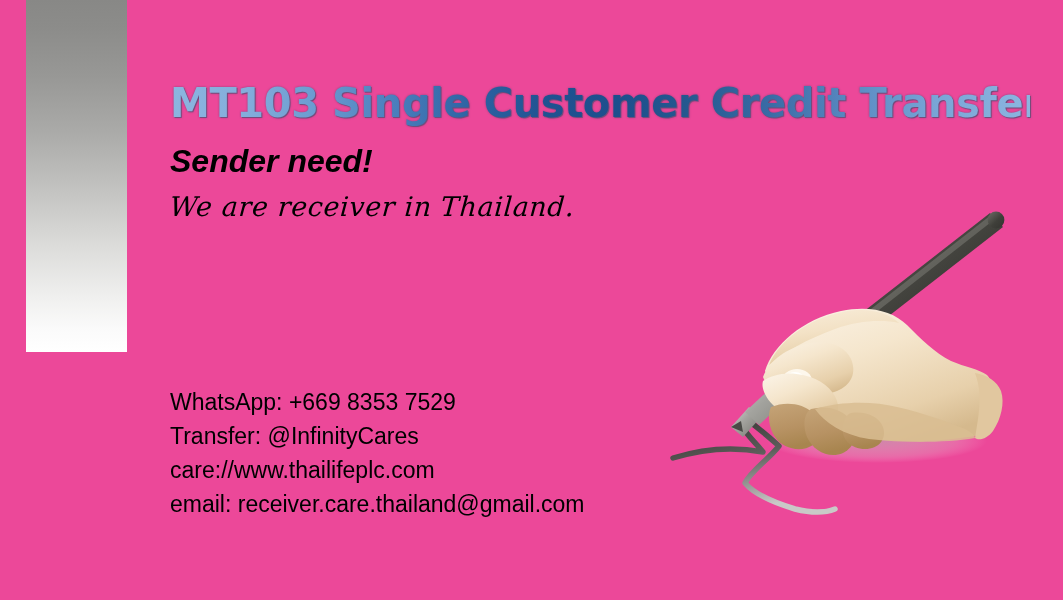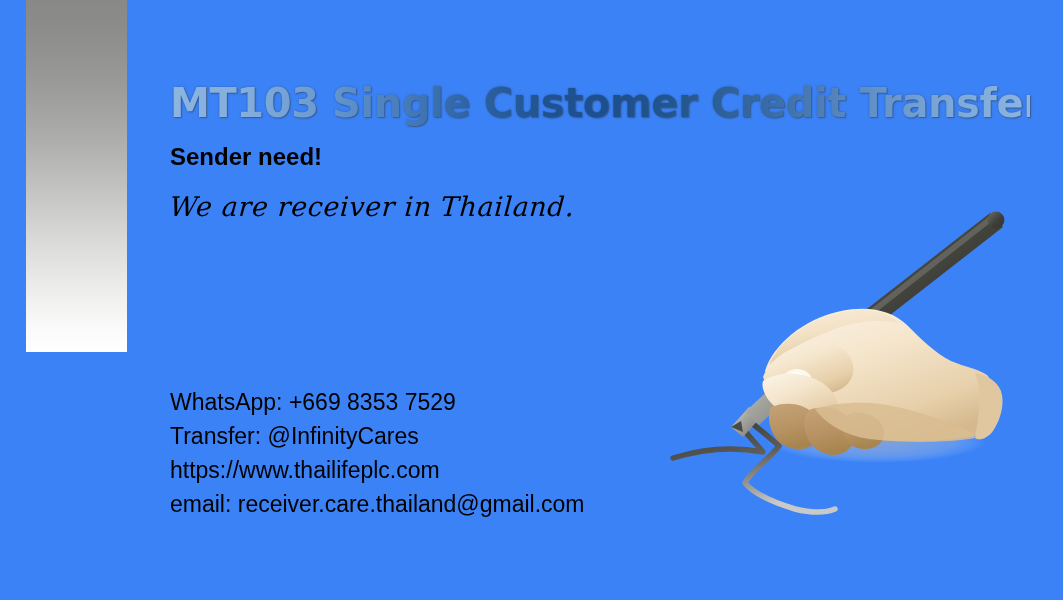--- a/index.html
+++ b/index.html
@@ -9,21 +9,21 @@
     background: #ffffff;
   }
   body {
     font-family: "Liberation Sans", sans-serif;
     -webkit-font-smoothing: antialiased;
   }
   #slide {
     position: relative;
     width: 1063px;
     height: 600px;
-    background: #3b82f6;
+    background: #ec4899;
     overflow: hidden;
   }
 
   
   #side-bar {
     position: absolute;
     left: 26px;
     top: 0;
     width: 101px;
     height: 352px;
@@ -75,24 +75,25 @@
     filter: drop-shadow(1.5px 1.5px 0.6px rgba(60,80,110,0.55))
             drop-shadow(0px 0px 1px rgba(40,60,95,0.45));
   }
 
   
   #headline {
     position: absolute;
     left: 170px;
     top: 143px;
     font-family: "Liberation Sans", sans-serif;
-    font-size: 24px;
+    font-size: 32px;
     font-weight: bold;
     color: #000000;
     white-space: nowrap;
+    font-style: italic;
   }
 
   
   #script-line {
     position: absolute;
     left: 170px;
     top: 191px;
     font-family: "DejaVu Serif", "Liberation Serif", serif;
     font-style: italic;
     font-size: 27px;
@@ -144,21 +145,21 @@
     <div id="title">MT103 Single Customer Credit Transfer</div>
   </div>
 
   <div id="headline">Sender need!</div>
 
   <div id="script-line">We are receiver in Thailand.</div>
 
   <div id="contact-block">
     <span class="contact-line">WhatsApp: +669 8353 7529</span>
     <span class="contact-line">Transfer: @InfinityCares</span>
-    <span class="contact-line">https://www.thailifeplc.com</span>
+    <span class="contact-line">care://www.thailifeplc.com</span>
     <span class="contact-line">email: receiver.care.thailand@gmail.com</span>
   </div>
 
   <div id="hand-illustration">
     <svg viewBox="0 0 400 340" xmlns="http://www.w3.org/2000/svg">
       <defs>
         <linearGradient id="gradSkinTop" x1="0" y1="0" x2="0.35" y2="1">
           <stop offset="0%" stop-color="#f9eedc"></stop>
           <stop offset="45%" stop-color="#f3e2c6"></stop>
           <stop offset="100%" stop-color="#e3caa0"></stop>

